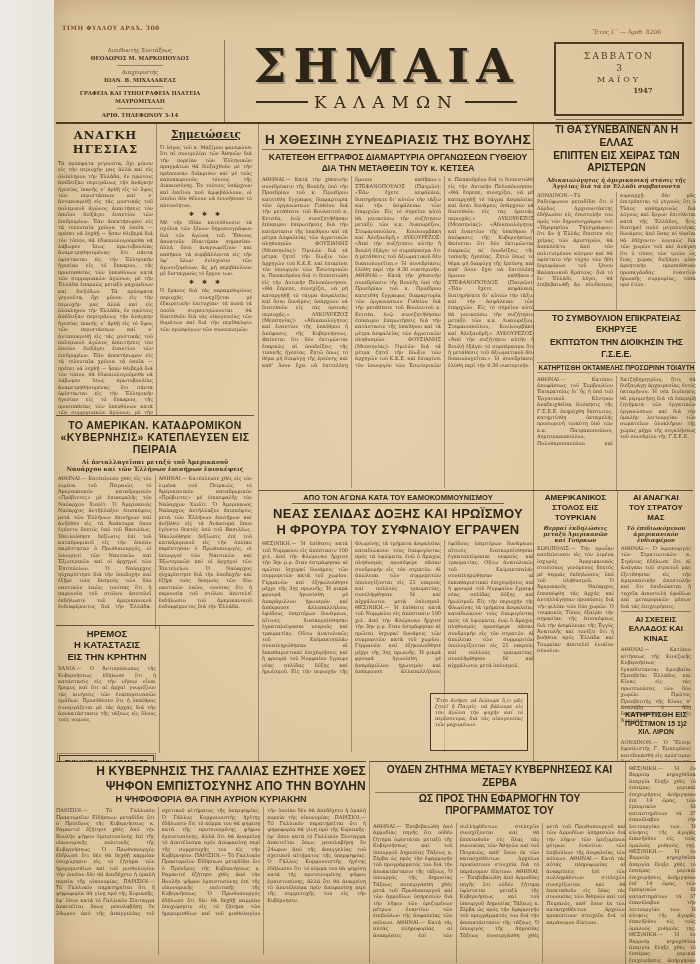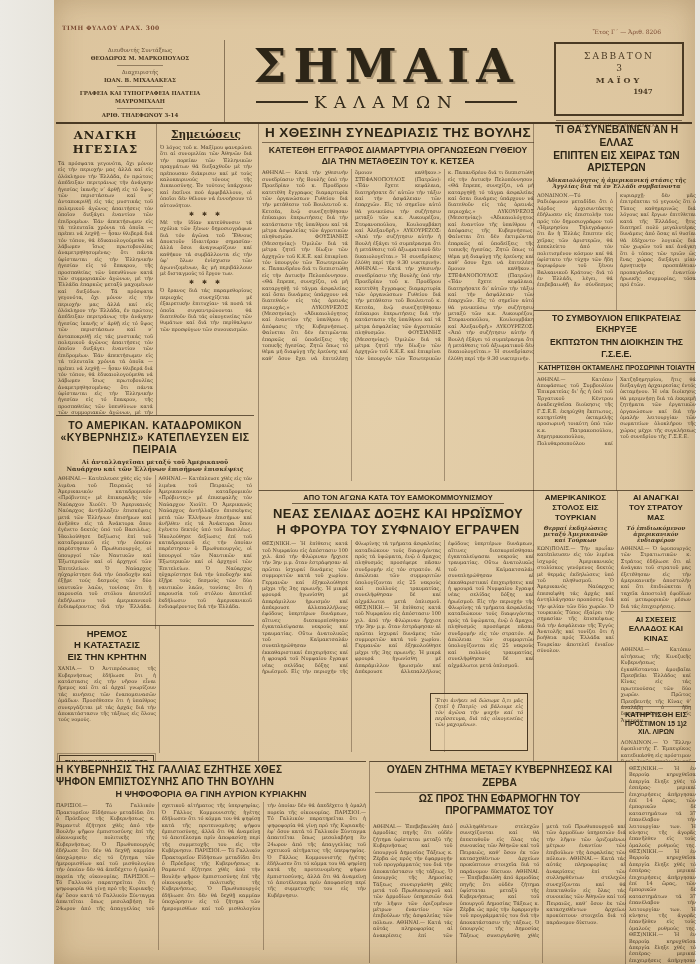--- a/index.html
+++ b/index.html
@@ -19,21 +19,21 @@
   .staff .b{font-weight:bold;color:#46351f;}
   .staff hr{border:none;border-top:1px solid rgba(70,50,30,.5);width:46px;margin:2px auto;}
   .masthead{flex:1;text-align:center;padding-top:2px;}
   .mast-title{font-family:"DejaVu Serif",serif;font-weight:bold;font-size:47px;line-height:1.02;letter-spacing:7px;color:#2c2517;text-shadow:2px 2px 0 rgba(60,40,15,.30);}
   .mast-sub{display:flex;align-items:center;justify-content:center;gap:6px;margin-top:2px;color:#32291a;}
   .mast-sub .dash{height:2px;width:52px;background:#3a2f1e;}
   .mast-sub .t{font-size:17px;letter-spacing:7px;font-weight:400;}
   .datebox{width:126px;margin:2px 8px 6px 6px;border:2px solid #4a3a24;text-align:center;color:#4a3a24;display:flex;flex-direction:column;justify-content:space-between;gap:24px;}
   .datebox .d1{font-size:9px;letter-spacing:2px;margin-top:7px;}
   .datebox .d2{font-size:9px;margin-top:2px;}
-  .datebox .d3{font-size:8px;letter-spacing:3px;margin-top:2px;font-weight:bold;}
+  .datebox .d3{font-size:8px;letter-spacing:3px;margin-top:2px;}
   .datebox .d4{font-size:7px;font-weight:bold;margin-top:2px;padding-left:48px;}
   .datebox .owner{border-top:1px solid rgba(70,50,30,.6);font-size:4.8px;padding:2px 0;color:#6b4a33;}
   
   .content{position:absolute;left:2px;top:124px;width:636px;height:836px;}
   .blk{position:absolute;overflow:hidden;}
   .hr-t{border-top:1.5px solid rgba(60,45,25,.75);}
   h1,h2,h3{margin:0;font-family:"Liberation Sans",sans-serif;color:#2e2616;}
   .body{font-size:5px;line-height:1.28;text-align:justify;color:#483a26;}
   .cols2{column-count:2;column-gap:7px;column-rule:1px solid rgba(70,50,30,.4);}
   .cols3{column-count:3;column-gap:7px;column-rule:1px solid rgba(70,50,30,.4);}
@@ -50,21 +50,21 @@
   .sub-cruiser{font-size:6px;font-weight:bold;text-align:center;margin:3px 8px;color:#3c301d;}
   .blk-cruiser .body{height:158px;margin:0 2px;}
   
   .blk-creterow{left:0;top:501px;width:198px;height:136px;display:flex;flex-direction:column;}
   .col-crete{width:98px;border-right:1px solid rgba(70,50,30,.45);padding:2px 3px 0 2px;}
   .col-borders{width:95px;padding:2px 2px 0 3px;}
   .h-crete{font-size:9.5px;line-height:1.2;text-align:center;}
   .boxhead{border:1px solid #4a3a24;outline:1px solid rgba(74,58,36,.4);outline-offset:1px;font-family:"Liberation Sans",sans-serif;font-weight:bold;font-size:6.2px;text-align:center;padding:2px 1px;line-height:1.3;color:#2e2616;margin-bottom:3px;}
   
   .blk-parl{left:202px;top:0;width:272px;height:366px;border-left:1px solid rgba(70,50,30,.45);padding-left:3px;}
-  .h-parl{font-size:13.5px;text-align:center;letter-spacing:.4px;border-bottom:1px solid rgba(60,45,25,.6);padding:1px 0 2px;}
+  .h-parl{font-size:13.5px;text-align:center;letter-spacing:.4px;border-bottom:1px solid rgba(60,45,25,.6);padding:8px 0 2px;}
   .sub-parl{font-size:8.6px;font-weight:bold;font-family:"Liberation Sans",sans-serif;text-align:center;line-height:1.25;margin:2px 4px 3px;color:#32291a;}
   .blk-parl .body{height:312px;}
   
   .blk-nymf{left:202px;top:366px;width:272px;height:270px;border-left:1px solid rgba(70,50,30,.45);border-top:1.5px solid rgba(60,45,25,.75);padding-left:3px;position:absolute;}
   .kicker{font-size:7.5px;font-weight:bold;font-family:"Liberation Sans",sans-serif;text-align:center;border-bottom:1px solid rgba(60,45,25,.7);margin:2px 30px 2px;padding-bottom:1px;color:#32291a;}
   .h-nymf{font-size:13px;text-align:center;line-height:1.2;letter-spacing:.3px;}
   .blk-nymf .body{height:212px;margin-top:3px;}
   .boxnote{position:absolute;right:6px;bottom:10px;width:88px;height:50px;border:1px solid #4a3a24;background:rgba(235,214,175,.55);font-size:5px;font-style:italic;padding:3px 4px;color:#4a3a26;text-align:justify;overflow:hidden;}
   
   .blk-ifgr{left:477px;top:0;width:159px;height:186px;border-left:1px solid rgba(70,50,30,.45);padding-left:3px;}
@@ -78,21 +78,21 @@
   .blk-gsee .body{height:138px;}
   
   .blk-rightB{left:477px;top:366px;width:159px;height:270px;border-left:1px solid rgba(70,50,30,.45);border-top:1.5px solid rgba(60,45,25,.75);display:flex;}
   .rb-col1{width:80px;border-right:1px solid rgba(70,50,30,.45);padding:2px 3px 0 3px;}
   .rb-col2{width:73px;padding:2px 2px 0 3px;}
   .h-sm{font-size:8px;text-align:center;line-height:1.25;}
   .sub-sm{font-size:5.6px;font-style:italic;font-weight:bold;text-align:center;margin:2px 0;color:#43351f;}
   .h-sm2{font-size:7.6px;text-align:center;line-height:1.25;margin-top:4px;border-top:1px solid rgba(60,45,25,.5);padding-top:3px;}
   
   .blk-france{left:0;top:637px;width:310px;height:199px;border-top:1.5px solid rgba(60,45,25,.8);padding-top:2px;}
-  .h-france{font-size:10px;text-align:left;line-height:1.22;letter-spacing:.2px;}
+  .h-france{font-size:12px;text-align:right;line-height:1.22;letter-spacing:.2px;}
   .sub-france{font-size:9px;font-weight:bold;font-family:"Liberation Sans",sans-serif;text-align:center;margin:1px 0 3px;color:#32291a;}
   .blk-france .body{height:148px;}
   .blk-zervas{left:313px;top:637px;width:253px;height:199px;border-top:1.5px solid rgba(60,45,25,.8);border-left:1px solid rgba(70,50,30,.45);padding:2px 0 0 3px;}
   .h-zervas{font-size:10.2px;text-align:center;line-height:1.25;border-bottom:1px solid rgba(60,45,25,.5);padding-bottom:2px;margin:0 2px;}
   .blk-zervas .body{height:160px;margin-top:3px;}
   .blk-farright{left:569px;top:637px;width:67px;height:199px;border-top:1.5px solid rgba(60,45,25,.8);border-left:1px solid rgba(70,50,30,.45);padding:3px 0 0 3px;}
   .blk-farright .body{height:190px;}
 </style>
 </head>
 <body>

